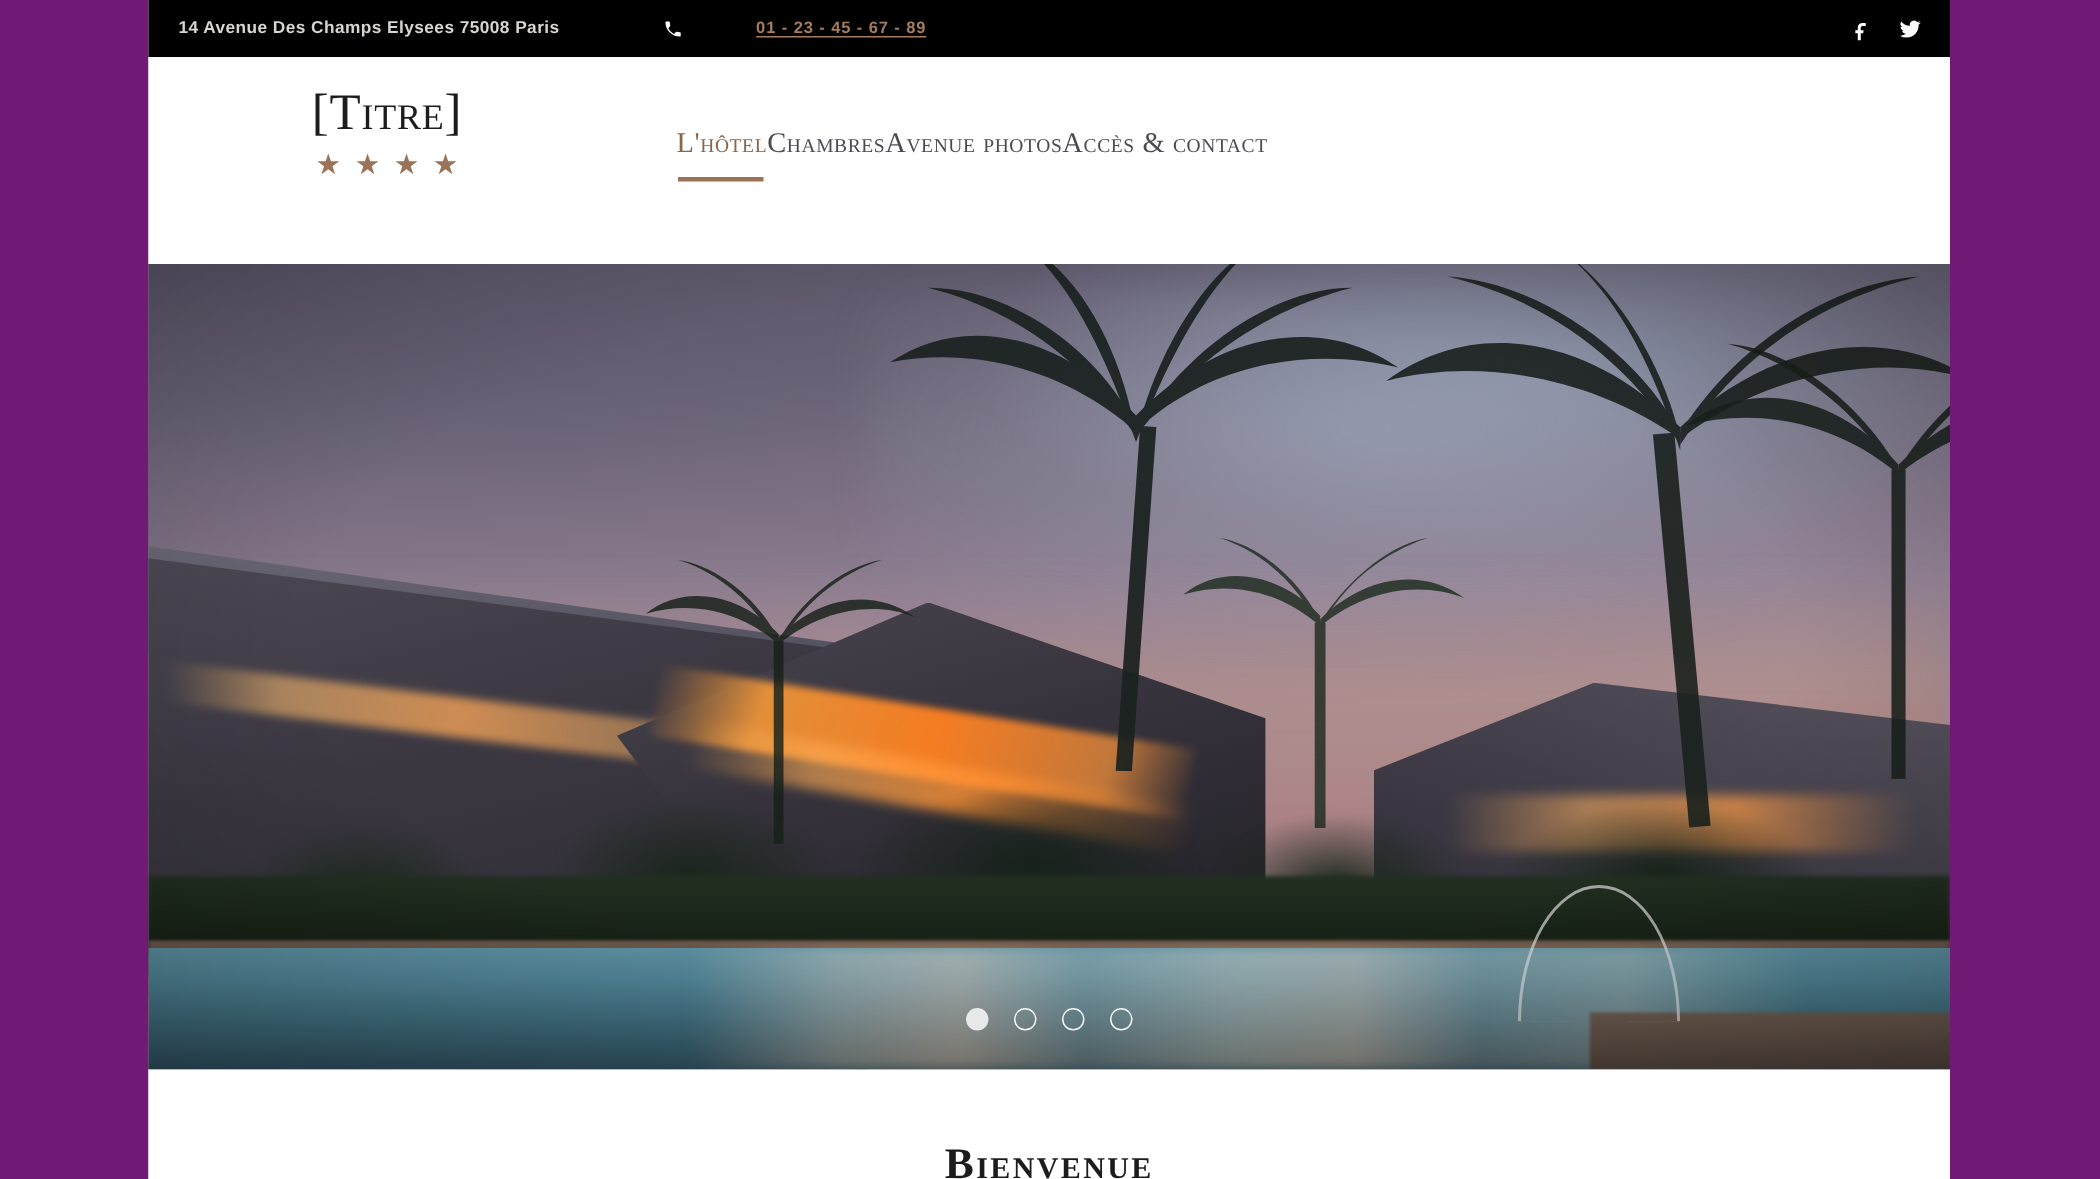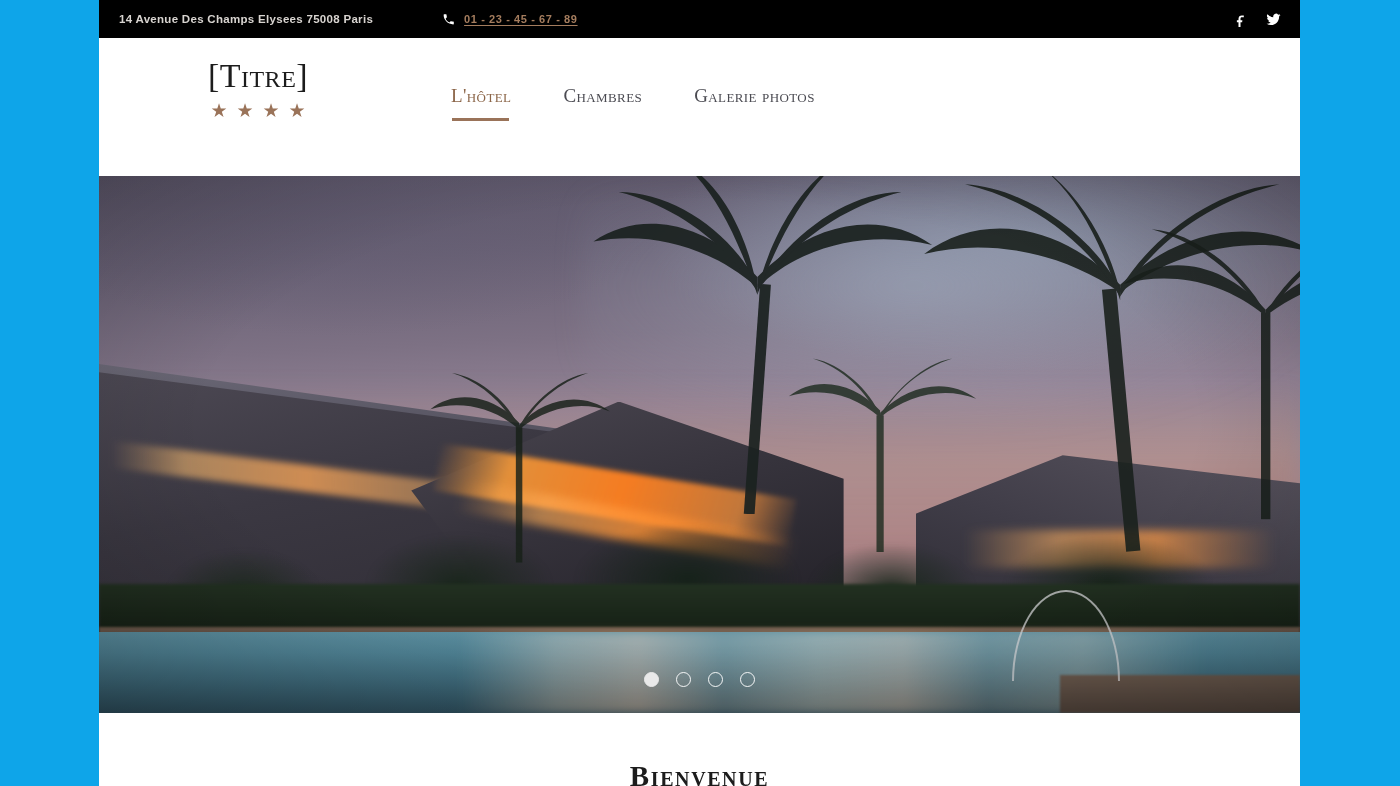--- a/index.html
+++ b/index.html
@@ -10,21 +10,21 @@
     height: 786px;
     overflow: hidden;
     background: #ffffff;
     font-family: "Liberation Sans", sans-serif;
   }
 
   .page {
     position: relative;
     width: 1400px;
     height: 786px;
-    background: #0ea5e9;
+    background: #701a75;
   }
 
   
   .site {
     position: absolute;
     left: 99px;
     top: 0;
     width: 1201px;
     height: 786px;
     background: #ffffff;
@@ -65,20 +65,21 @@
 
   .phone-link {
     color: #a57d5e;
     font-size: 11px;
     font-weight: bold;
     letter-spacing: 0.6px;
     text-decoration: underline;
     text-underline-offset: 2px;
     cursor: pointer;
     white-space: nowrap;
+    margin-left: 40px;
   }
 
   .topbar-social {
     margin-left: auto;
     margin-right: 19px;
     display: flex;
     align-items: center;
     gap: 18px;
   }
 
@@ -150,21 +151,21 @@
     font-family: "Liberation Serif", serif;
     font-size: 19px;
     font-variant: small-caps;
     letter-spacing: 0.4px;
     color: #4b4b52;
     cursor: pointer;
     white-space: nowrap;
     padding-bottom: 14px;
   }
 
-  .nav-item + .nav-item { margin-left: 52px; }
+  .nav-item + .nav-item { }
   .nav-item:first-child { margin-left: 34px; }
 
   .nav-item.active { color: #8b6548; }
 
   .nav-item.active::after {
     content: "";
     position: absolute;
     left: 1px;
     right: 2px;
     bottom: 0;
@@ -502,21 +503,22 @@
             <span class="star" style="color: rgb(154, 115, 89);">★</span>
             <span class="star" style="color: rgb(154, 115, 89);">★</span>
             <span class="star" style="color: rgb(154, 115, 89);">★</span>
             <span class="star" style="color: rgb(154, 115, 89);">★</span>
           </div>
       </div>
 
       <nav class="nav" id="nav-row">
           <a class="nav-item active">L'hôtel</a>
           <a class="nav-item">Chambres</a>
-          <a class="nav-item">Galerie photos</a>
+          <a class="nav-item">Avenue photos</a>
+          <a class="nav-item">Accès &amp; contact</a>
         </nav>
     </div>
 
     <div class="hero">
       <div class="hero-photo">
         <div class="sky"></div>
         <div class="sky-haze"></div>
         <div class="sky-warm"></div>
 
         <div class="bld-left-roof"></div>

